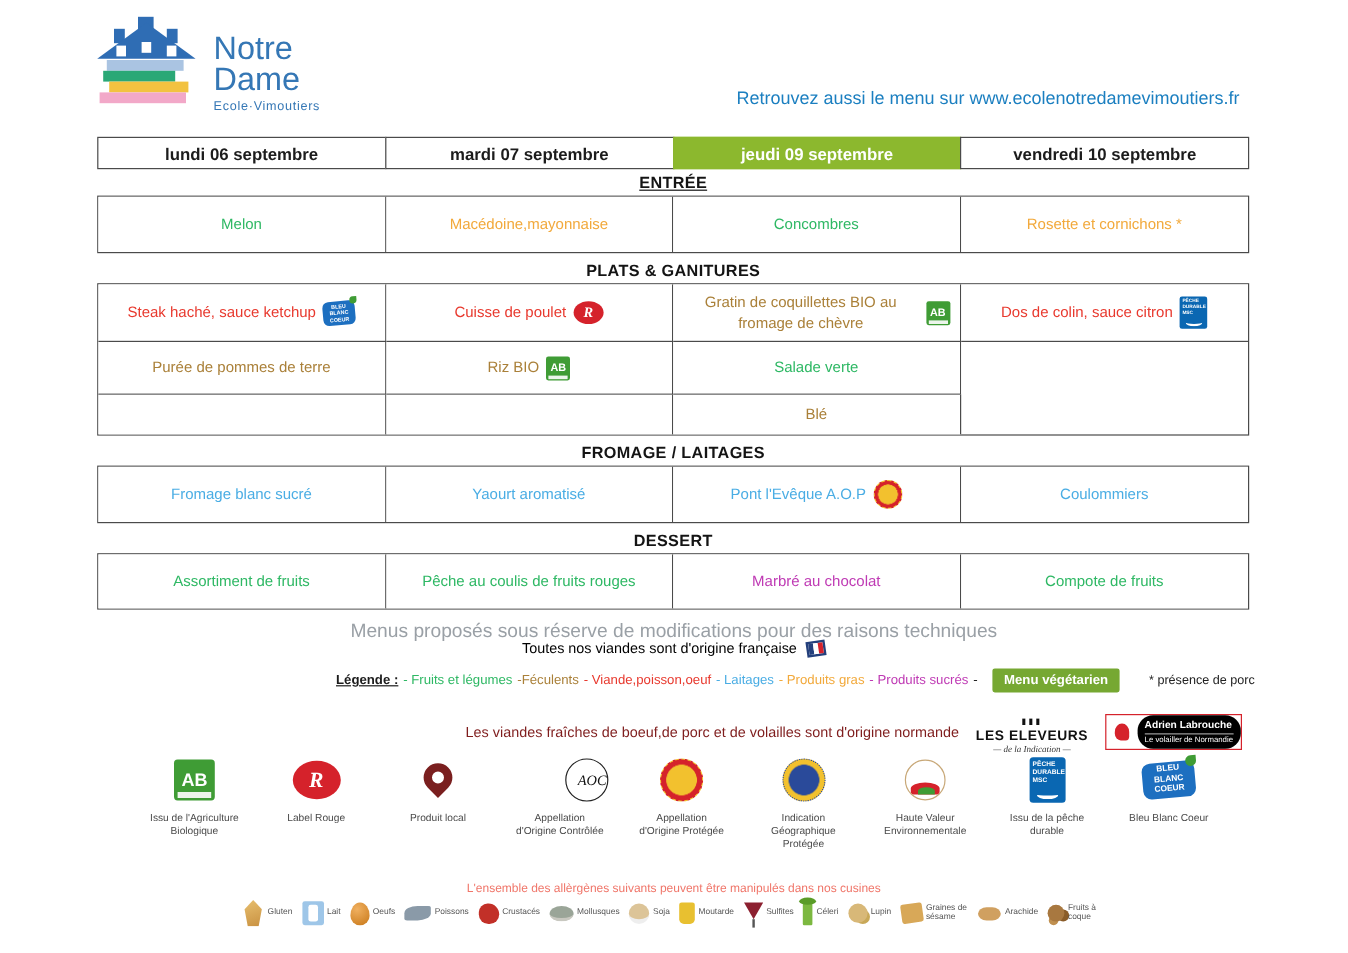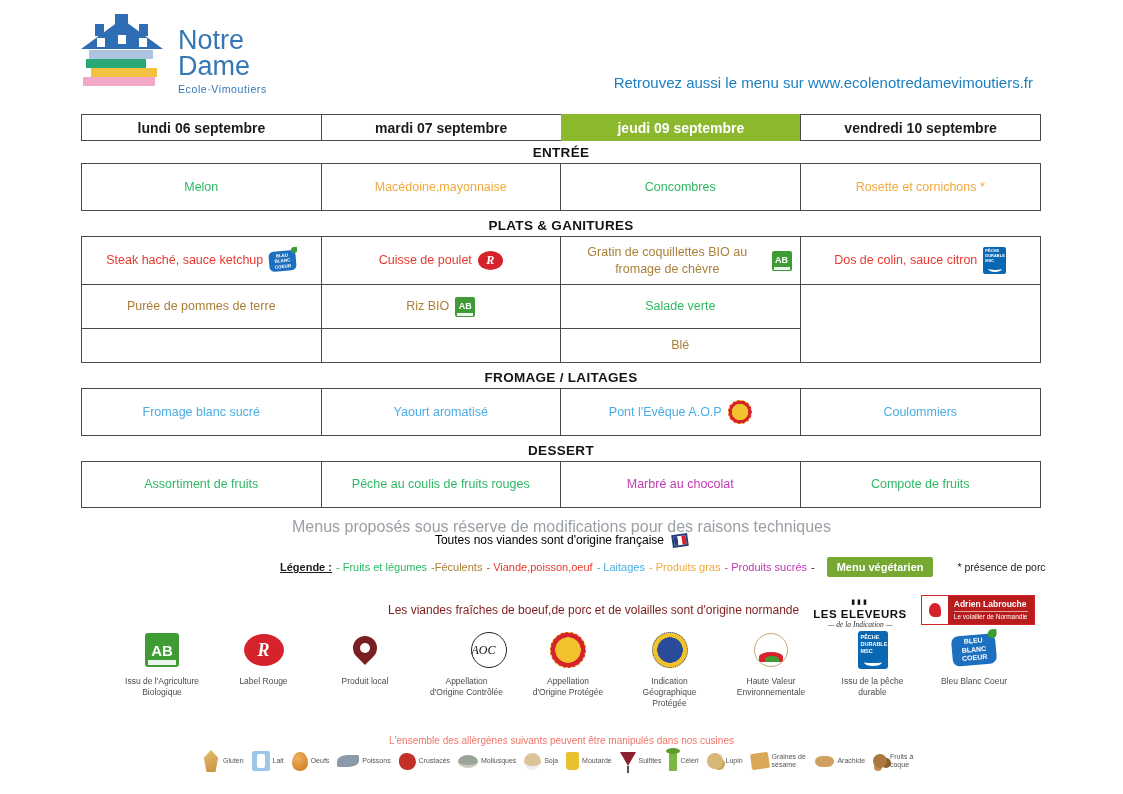--- a/index.html
+++ b/index.html
@@ -18,21 +18,21 @@
   .menu-table { position:absolute; left:81px; top:114px; width:960px; }
   .day-row { display:flex; }
   .day-cell { flex:1; height:27px; border:1px solid #4a4a4a; margin-left:-1px;
               display:flex; align-items:center; justify-content:center;
               font-weight:bold; font-size:14px; color:#1c1c1c; background:#fff; }
   .day-cell:first-child { margin-left:0; }
   .day-cell[data-highlight="true"] { background:#8cb82e; border-color:#8cb82e; color:#fff; }
 
   .section-title { text-align:center; font-weight:bold; font-size:13.5px; color:#141414;
                    letter-spacing:.3px; margin:7px 0 3px; }
-  .section-title.first { margin-top:4px; }
+  .section-title.first { margin-top:4px;text-decoration:underline; }
 
   .menu-grid { display:grid; grid-template-columns:repeat(4,1fr); border:1px solid #4a4a4a; }
   .menu-cell { border-right:1px solid #4a4a4a; border-bottom:1px solid #4a4a4a;
                display:flex; align-items:center; justify-content:center; gap:6px;
                padding:3px 8px; text-align:center; font-size:12.5px; line-height:1.3; background:#fff; }
   .menu-cell:nth-child(4n) { border-right:none; }
   .menu-grid .menu-cell:nth-last-child(-n+4) { border-bottom:none; }
   .grid-entree { grid-auto-rows:46px; }
   .grid-plats { grid-template-rows:48px 44px 33px; }
   .grid-fromage { grid-auto-rows:46px; }
@@ -88,22 +88,22 @@
   .normande-row { position:absolute; top:590px; left:388px; display:flex; align-items:center; gap:14px; }
   .normande-text { font-size:12px; color:#7f1d1d; }
   .eleveurs-logo { text-align:center; color:#111; }
   .eleveurs-logo .cows { font-size:7px; letter-spacing:2px; color:#111; }
   .eleveurs-line1 { font-weight:bold; font-size:11.5px; letter-spacing:.5px; }
   .eleveurs-line2 { font-family:"Liberation Serif", serif; font-style:italic; font-size:7.5px; color:#333; }
   .eleveurs-line2::before { content:"— "; } .eleveurs-line2::after { content:" —"; }
   .labrouche-logo { display:flex; border:1px solid #d5222b; background:#fff; height:30px; }
   .labrouche-left { width:26px; display:flex; align-items:center; justify-content:center; }
   .chicken { width:12px; height:14px; background:#d5222b; border-radius:60% 60% 30% 50%; }
-  .labrouche-right { background:#b91c1c; color:#fff; padding:2px 6px; display:flex;
-                     flex-direction:column; justify-content:center; gap:2px; }
+  .labrouche-right { background:#000000; color:#fff; padding:2px 6px; display:flex;
+                     flex-direction:column; justify-content:center; gap:2px;border-radius:13px; }
   .labrouche-line1 { font-size:8.5px; font-weight:bold; }
   .labrouche-line2 { font-size:6.5px; border-top:1px solid rgba(255,255,255,.6); padding-top:1px; }
 
   
   .quality-row { position:absolute; top:630px; left:112px; width:912px; display:flex;
                  justify-content:space-between; }
   .qitem { width:100px; display:flex; flex-direction:column; align-items:center; }
   .qcaption { margin-top:6px; font-size:8.5px; color:#4a4a4a; text-align:center;
               line-height:1.3; max-width:78px; }
   .qicon { height:40px; display:flex; align-items:center; justify-content:center; }
@@ -112,21 +112,21 @@
   .qi-ab::after { content:""; position:absolute; bottom:2px; left:3px; right:3px; height:5px;
            background:rgba(255,255,255,.9); }
   .qi-lr { width:40px; height:32px; background:#d5222b; border-radius:50%;
            color:#fff; font-family:"Liberation Serif", serif; font-style:italic; font-weight:bold;
            font-size:18px; display:flex; align-items:center; justify-content:center; }
   .qi-pin { width:24px; height:24px; background:#7a1f1f; border-radius:50% 50% 50% 0;
            transform:rotate(-45deg); position:relative; margin-top:-4px; }
   .qi-pin::after { content:""; position:absolute; inset:7px; background:#fff; border-radius:50%; }
   .qi-aoc { width:36px; height:36px; border:1.5px solid #222; border-radius:50%;
            font-family:"Liberation Serif", serif; font-style:italic; font-size:12px; color:#111;
-           display:flex; align-items:center; justify-content:flex-start; background:#fff;margin-left:44px; }
+           display:flex; align-items:center; justify-content:flex-end; background:#fff;margin-left:44px; }
   .qi-aop { width:36px; height:36px; border-radius:50%;
            background:radial-gradient(circle, #f2c12e 0 52%, #d5222b 54% 100%);
            border:1px dashed #f2c12e; }
   .qi-igp { width:36px; height:36px; border-radius:50%;
            background:radial-gradient(circle, #2a4a9a 0 52%, #f2c12e 54% 100%);
            border:1px dotted #2a4a9a; }
   .qi-hve { width:34px; height:34px; border-radius:50%; border:1.5px solid #c8a878; background:#fff;
            position:relative; overflow:hidden; }
   .qi-hve::after { content:""; position:absolute; bottom:4px; left:4px; right:4px; height:10px;
            background:#d5222b; border-radius:50% 50% 0 0; }

